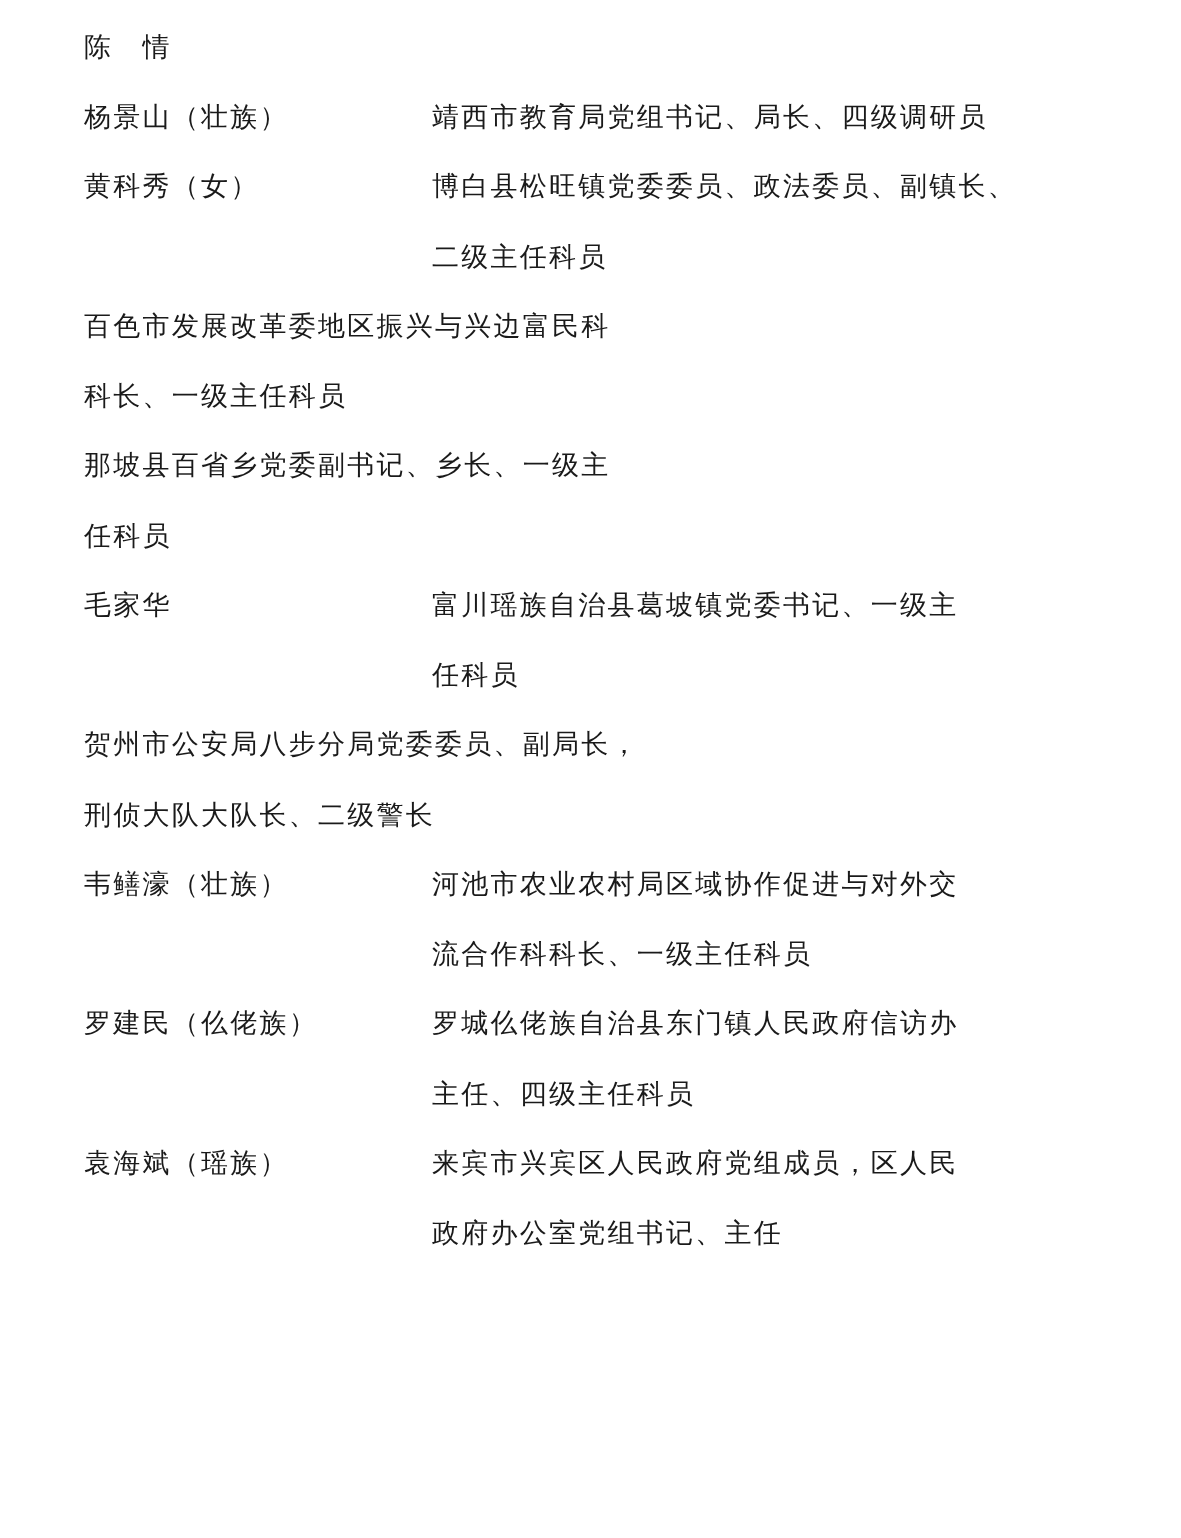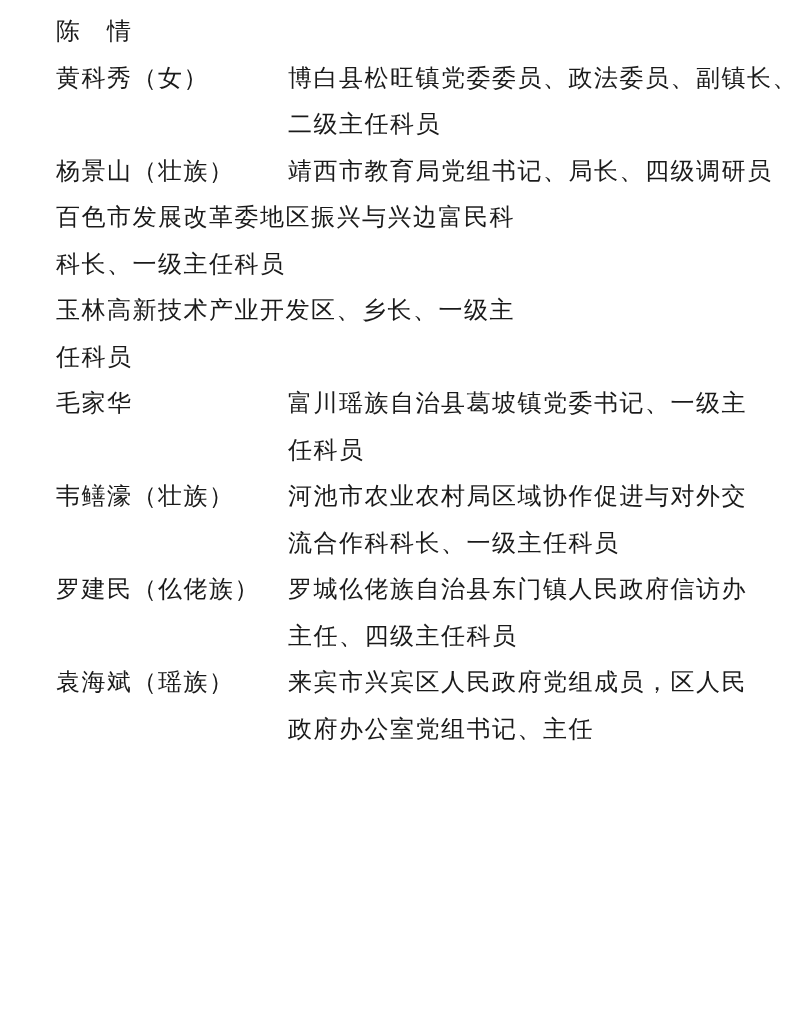--- a/index.html
+++ b/index.html
@@ -12,21 +12,21 @@
     background: var(--bg-color, #ffffff);
     overflow: hidden;
   }
   .page {
     box-sizing: border-box;
     width: 787px;
     height: 837px;
     padding: 8px 0 0 56px;
     font-family: "Liberation Serif", "DejaVu Serif", serif;
     color: var(--text-color, #1a1a1a);
-    font-size: 24px;
+    font-size: 18px;
     line-height: 46.5px;
     letter-spacing: 1.5px;
   }
   .entry {
     display: flex;
     align-items: flex-start;
   }
   .name {
     width: 232px;
     flex: 0 0 232px;
@@ -41,47 +41,49 @@
 <body style="--text-color: #1a1a1a; --bg-color: #ffffff;">
 
 <div class="page">
 
   <div class="entry">
     <div class="name">陈　情</div>
   </div>
 
 
   <div class="entry">
+    <div class="name">杨景山（壮族）</div>
+    <div class="position">靖西市教育局党组书记、局长、四级调研员</div>
+  </div>
+
+  <div class="entry">
     <div class="name">黄科秀（女）</div>
     <div class="position">博白县松旺镇党委委员、政法委员、副镇长、
 二级主任科员</div>
-  </div>
-
-  <div class="entry">
-    <div class="name">杨景山（壮族）</div>
-    <div class="position">靖西市教育局党组书记、局长、四级调研员</div>
   </div>
 
   <div class="entry">
     <div class="position">百色市发展改革委地区振兴与兴边富民科
 科长、一级主任科员</div>
   </div>
 
   <div class="entry">
-    <div class="position">玉林高新技术产业开发区、乡长、一级主
+    <div class="position">那坡县百省乡党委副书记、乡长、一级主
 任科员</div>
   </div>
 
   <div class="entry">
     <div class="name">毛家华</div>
     <div class="position">富川瑶族自治县葛坡镇党委书记、一级主
 任科员</div>
   </div>
 
   <div class="entry">
+    <div class="position">贺州市公安局八步分局党委委员、副局长，
+刑侦大队大队长、二级警长</div>
   </div>
 
 
   <div class="entry">
     <div class="name">韦鳝濠（壮族）</div>
     <div class="position">河池市农业农村局区域协作促进与对外交
 流合作科科长、一级主任科员</div>
   </div>
 
   <div class="entry">

